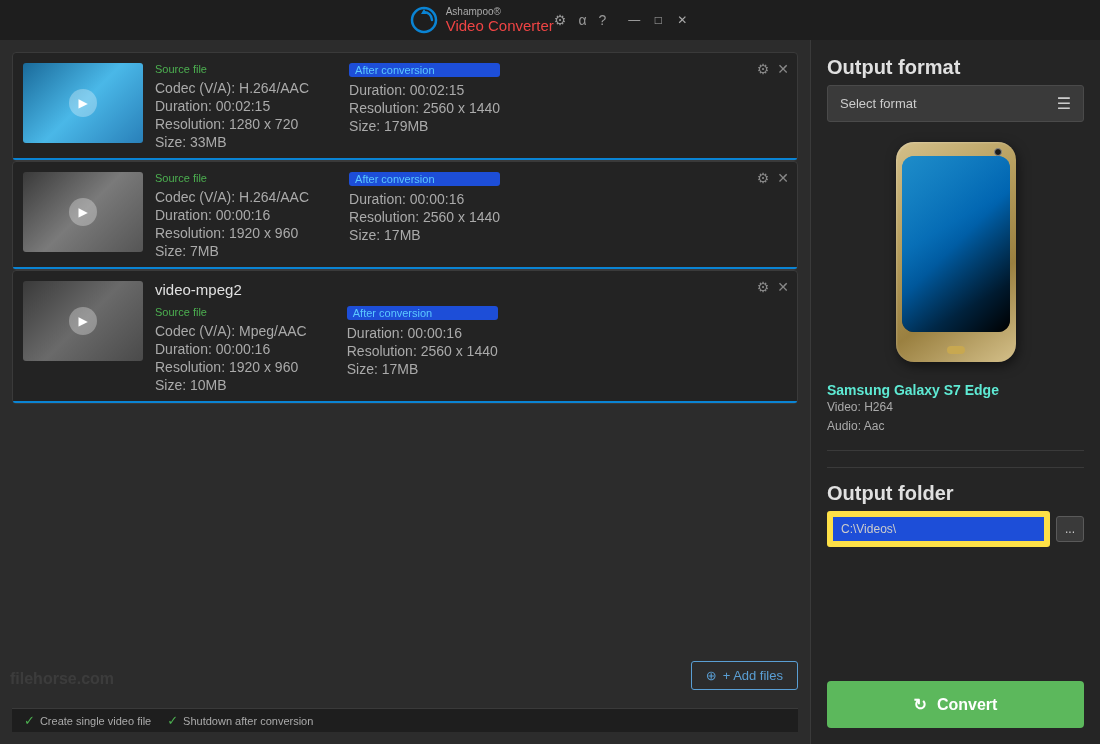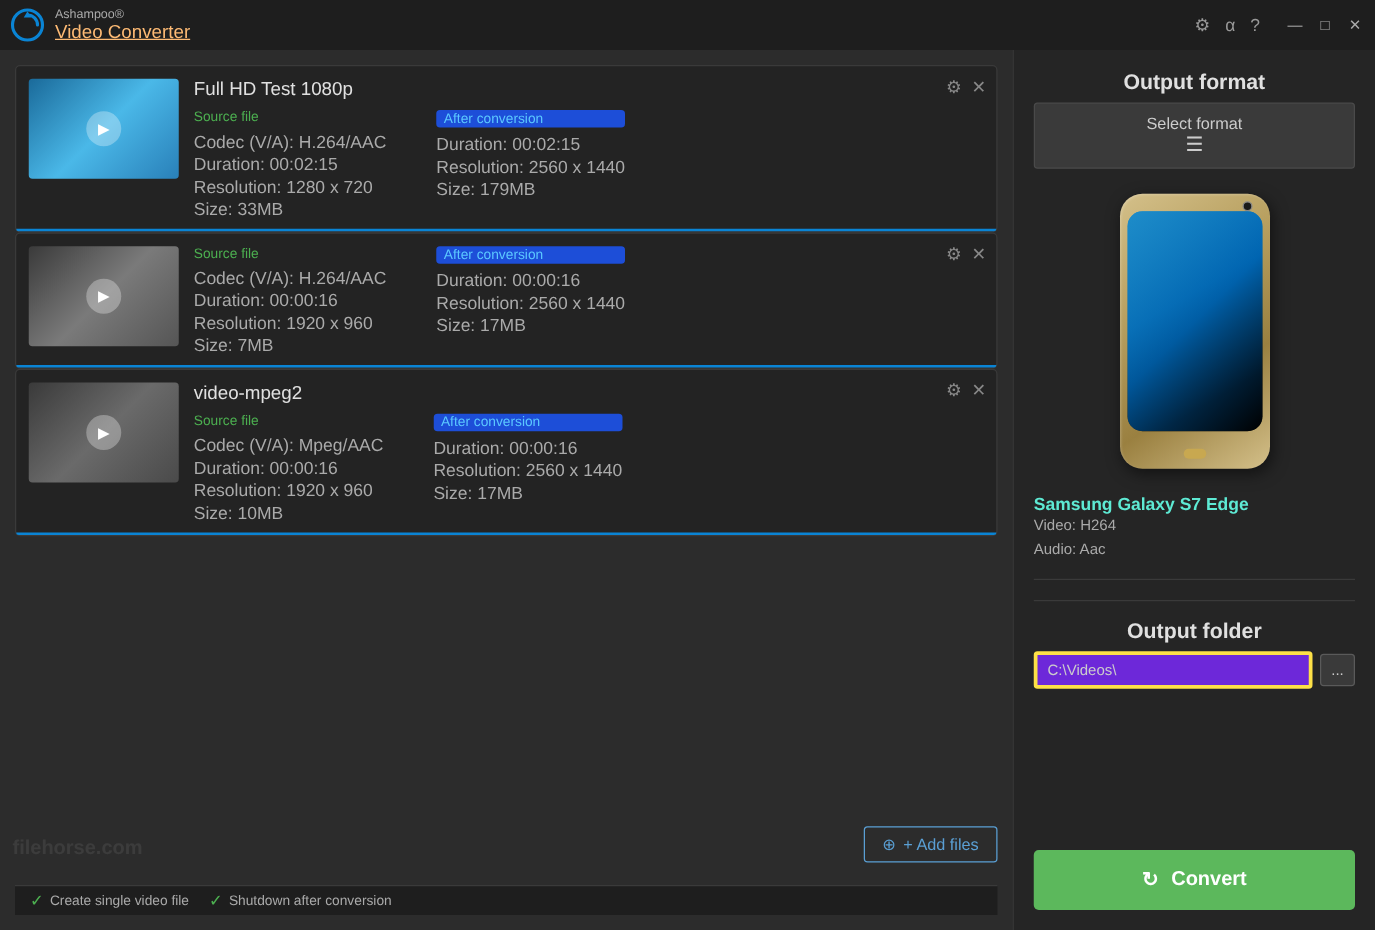--- a/index.html
+++ b/index.html
@@ -12,21 +12,21 @@
       overflow: hidden;
       position: relative;
     }
 
     
     .titlebar {
       background: #1e1e1e;
       height: 40px;
       display: flex;
       align-items: center;
-      justify-content: space-between;
+      justify-content: center;
       padding: 0 8px;
     }
     .titlebar-left {
       display: flex;
       align-items: center;
       gap: 8px;
     }
     .app-logo {
       width: 28px;
       height: 28px;
@@ -236,39 +236,37 @@
       width: 290px;
       background: #252525;
       border-left: 1px solid #3a3a3a;
       display: flex;
       flex-direction: column;
       padding: 16px;
       gap: 12px;
     }
 
     .section-title {
-      font-size: 17px;
+      font-size: 20px;
       color: #e0e0e0;
       font-weight: 600;
       margin-bottom: 6px;
-      text-align: center;
     }
 
     .format-selector {
       background: #3a3a3a;
       border: 1px solid #4a4a4a;
       border-radius: 3px;
       padding: 8px 12px;
       display: flex;
       align-items: center;
       justify-content: space-between;
       cursor: pointer;
       color: #ccc;
       font-size: 13px;
-      flex-direction: column;
     }
 
     
     .phone-container {
       display: flex;
       justify-content: center;
       padding: 8px 0;
     }
     .phone {
       width: 120px;
@@ -365,22 +363,22 @@
     }
 
     .output-folder-row {
       display: flex;
       gap: 6px;
       align-items: center;
       margin-top: 6px;
     }
     .folder-input {
       flex: 1;
-      background: #6d28d9;
-      border: 3px solid #fde047;
+      background: #1d4ed8;
+      border: 6px solid #fde047;
       color: #ccc;
       padding: 5px 8px;
       border-radius: 3px;
       font-size: 12px;
     }
     .folder-btn {
       background: #3a3a3a;
       border: 1px solid #5a5a5a;
       color: #ccc;
       padding: 5px 8px;
@@ -416,21 +414,21 @@
 
 <div class="titlebar">
   <div class="titlebar-left">
     <svg class="app-logo" viewBox="0 0 28 28">
       <circle cx="14" cy="14" r="12" fill="none" stroke="#0a84d4" stroke-width="2.5"></circle>
       <path d="M14 6 A8 8 0 0 1 22 14" stroke="#0a84d4" stroke-width="2.5" fill="none" stroke-linecap="round"></path>
       <polygon points="14,3 11,8 17,8" fill="#0a84d4"></polygon>
     </svg>
     <div>
       <div style="font-size:10px;color:#aaa;">Ashampoo®</div>
-      <div style="font-size:15px;color:#fdba74;font-weight:500;line-height:1.2;text-decoration:underline;">Video Converter</div>
+      <div style="font-size:15px;color:#ef4444;font-weight:500;line-height:1.2;">Video Converter</div>
     </div>
   </div>
   <div class="titlebar-controls">
     <span class="titlebar-icon">⚙</span>
     <span class="titlebar-icon">α</span>
     <span class="titlebar-icon">?</span>
     <div class="win-controls">
       <span class="win-btn">—</span>
       <span class="win-btn">□</span>
       <span class="win-btn">✕</span>
@@ -441,21 +439,20 @@
 <div class="main-layout">
 
   <div class="left-panel">
 
     <div id="video-list">
         <div class="video-card">
       <div class="thumbnail thumbnail-1">
         <div class="play-btn">▶</div>
       </div>
       <div class="video-info">
-        <div class="video-title">Full HD Test 1080p</div>
         <div class="info-columns">
           <div class="info-col">
             <span class="source-label">Source file</span>
             <span class="info-line">Codec (V/A): H.264/AAC</span>
             <span class="info-line">Duration: 00:02:15</span>
             <span class="info-line">Resolution: 1280 x 720</span>
             <span class="info-line">Size: 33MB</span>
           </div>
           <div class="info-col">
             <span class="after-label">After conversion</span>

